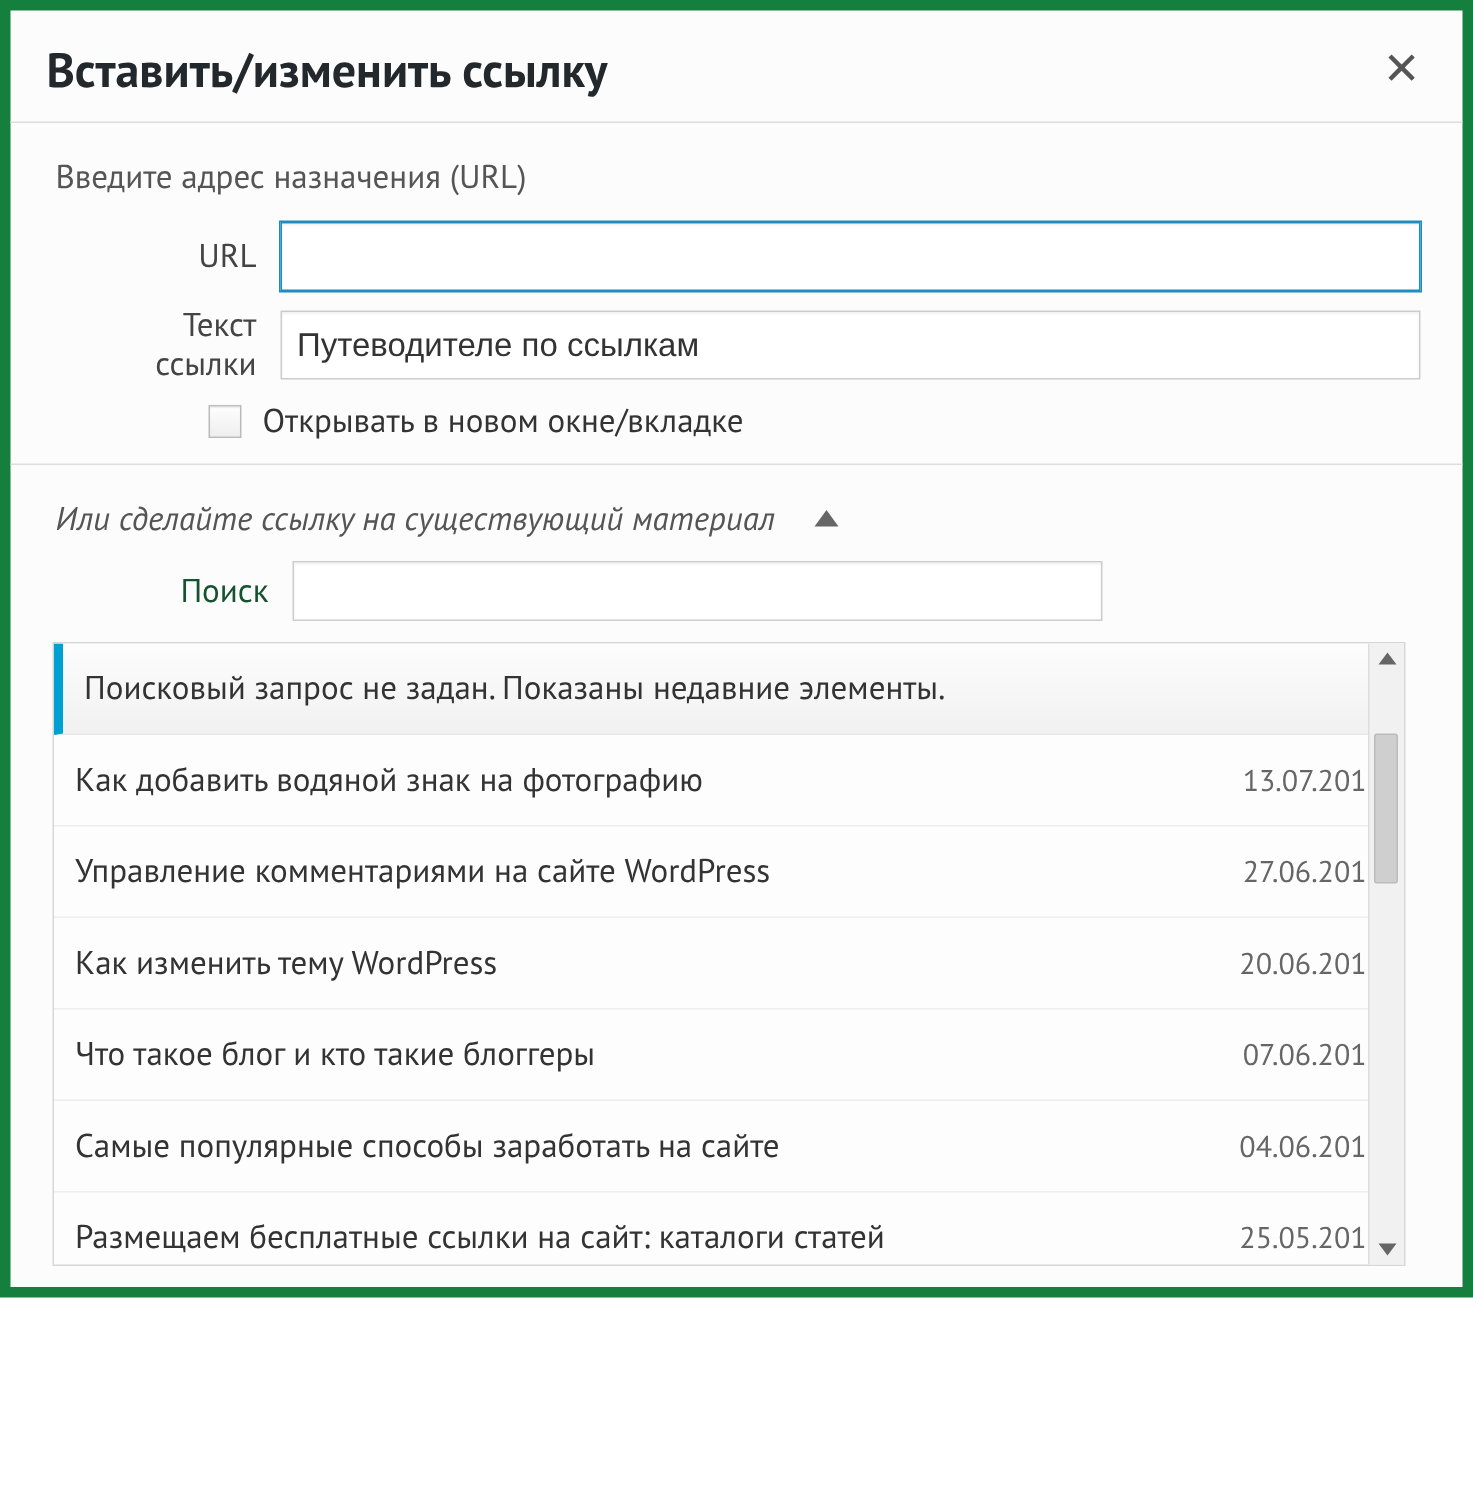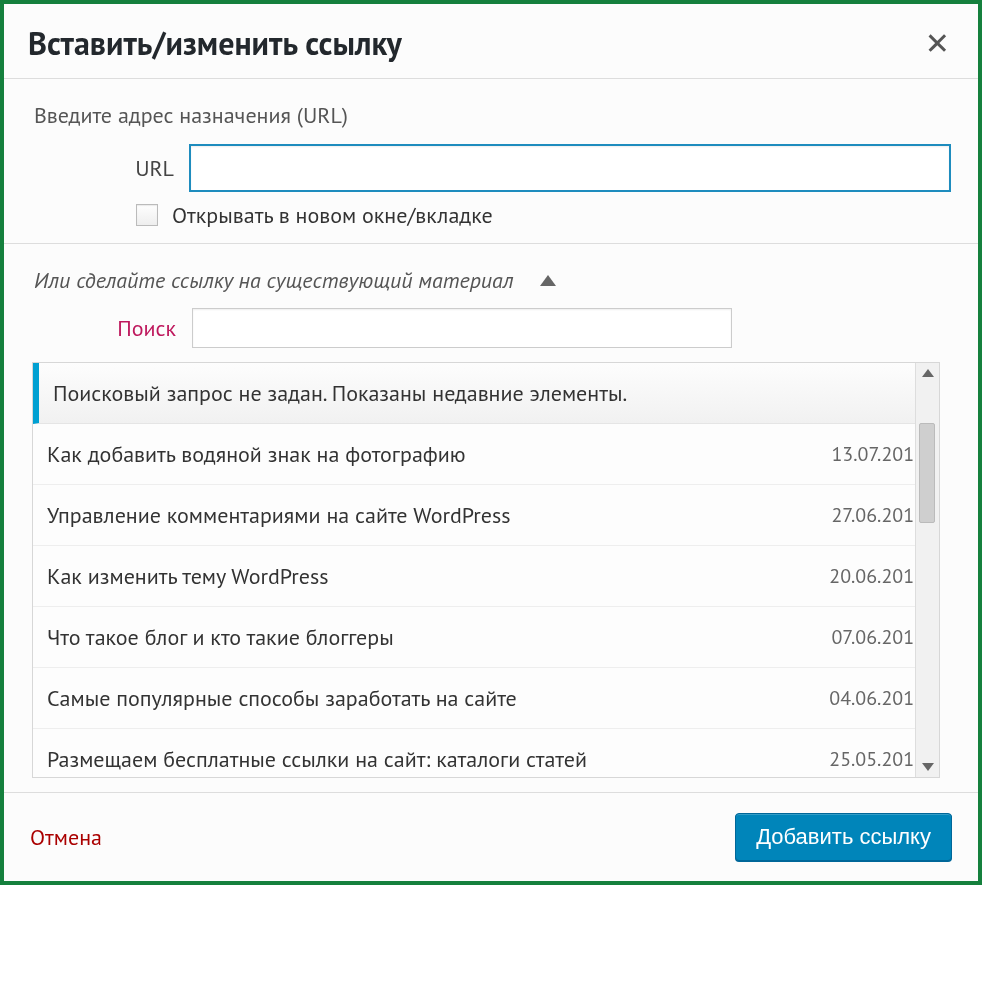--- a/index.html
+++ b/index.html
@@ -1,37 +1,37 @@
 <!DOCTYPE html>
 <html><head>
 <meta charset="utf-8">
 <style>
 *{box-sizing:border-box;margin:0;padding:0}
 body{font-family:"PT Sans","Helvetica Neue",Arial,sans-serif;background:#fff;color:#333;width:982px;height:992px;overflow:hidden}
-.dialog{width:982px;border:4px solid #15803d;background:#fcfcfc}
+.dialog{width:982px;border:7px solid #15803d;background:#fcfcfc}
 .dlg-head{display:flex;align-items:center;justify-content:space-between;padding:18px 24px 14px 24px;border-bottom:1px solid #ddd}
 .dlg-title{font-size:32px;font-weight:700;color:#23282d}
 .close-x{font-size:30px;color:#555;cursor:pointer;line-height:1;padding:0 4px}
 .dlg-body{padding:18px 28px 4px 28px}
 .hint{color:#555;font-size:22px;margin:4px 0 16px 2px}
 .form-row{display:flex;align-items:center;margin-bottom:10px}
 .form-row .lbl{width:160px;text-align:right;padding-right:16px;font-size:22px;color:#444}
 .lbl.two{line-height:1.2}
 .field{flex:1}
 .inp{width:760px;height:46px;border:1px solid #ccc;background:#fff;font-size:22px;padding:6px 10px;color:#333;box-shadow:inset 0 1px 2px rgba(0,0,0,.07)}
 .inp.focus{border:1px solid #1e8cbe;outline:1px solid #1e8cbe}
 .chk-row{display:flex;align-items:center;margin:10px 0 14px 104px}
 .chk{width:22px;height:22px;border:1px solid #bbb;background:linear-gradient(#fefefe,#eee);margin-right:14px;box-shadow:inset 0 1px 1px rgba(0,0,0,.08)}
 .chk-lbl{font-size:22px;color:#333}
 .sep{border-top:1px solid #ddd;margin:6px -28px 0 -28px}
 .expand-row{display:flex;align-items:center;gap:26px;margin:22px 0 14px 2px}
 .expand-txt{font-style:italic;color:#555;font-size:22px}
 .tri{width:0;height:0;border-left:8px solid transparent;border-right:8px solid transparent;border-bottom:11px solid #666;display:inline-block}
 .search-row{display:flex;align-items:center;margin-bottom:14px}
-.search-row .lbl{width:160px;text-align:right;padding-right:16px;font-size:22px;color:#be185d}
+.search-row .lbl{width:160px;text-align:right;padding-right:16px;font-size:22px;color:#14532d}
 .search-inp{width:540px;height:40px;border:1px solid #ccc;background:#fff;box-shadow:inset 0 1px 2px rgba(0,0,0,.07);font-size:20px;padding:4px 8px}
 .list-wrap{position:relative;border:1px solid #d7d7d7;background:#fdfdfd;margin:0 10px 10px 0}
 .list-inner{max-height:414px;overflow:hidden}
 .list-head{background:linear-gradient(#fdfdfd,#f1f1f1);border-left:6px solid #00a0d2;padding:16px 14px;font-size:22px;color:#333;border-bottom:1px solid #e5e5e5}
 .row{display:flex;justify-content:space-between;align-items:center;padding:16px 14px;font-size:22px;color:#333;border-bottom:1px solid #eee;cursor:pointer}
 .row:last-child{border-bottom:none}
 .row .date{color:#666;font-size:20px}
 .scroll{position:absolute;right:0;top:0;bottom:0;width:24px;background:#f1f1f1;border-left:1px solid #ddd;display:flex;flex-direction:column;align-items:center;justify-content:space-between}
 .arrow{width:0;height:0;border-left:6px solid transparent;border-right:6px solid transparent;margin:6px 0}
 .arrow.up{border-bottom:8px solid #666}
@@ -55,20 +55,29 @@
 
     <div class="hint">Введите адрес назначения (URL)</div>
 
     <div class="form-row">
       <div class="lbl">URL</div>
       <div class="field">
         <input class="inp focus" type="text" value="" style="">
       </div>
     </div>
 
+    <div class="form-row">
+      <div class="lbl two">
+        <span>Текст</span><br>
+        <span>ссылки</span>
+      </div>
+      <div class="field">
+        <input class="inp" type="text" value="Путеводителе по ссылкам" style="">
+      </div>
+    </div>
 
     <div class="chk-row">
       <div class="chk"></div>
       <div class="chk-lbl">Открывать в новом окне/вкладке</div>
     </div>
 
     <div class="sep"></div>
 
     <div class="expand-row">
       <span class="expand-txt">Или сделайте ссылку на существующий материал</span>
@@ -110,18 +119,14 @@
       </div>
       <div class="scroll">
         <div class="arrow up"></div>
         <div class="thumb"></div>
         <div class="arrow dn"></div>
       </div>
     </div>
 
   </div>
 
-  <div class="dlg-foot">
-    <span class="cancel">Отмена</span>
-    <button class="primary">Добавить ссылку</button>
-  </div>
 
 </div>
 
 </body></html>

